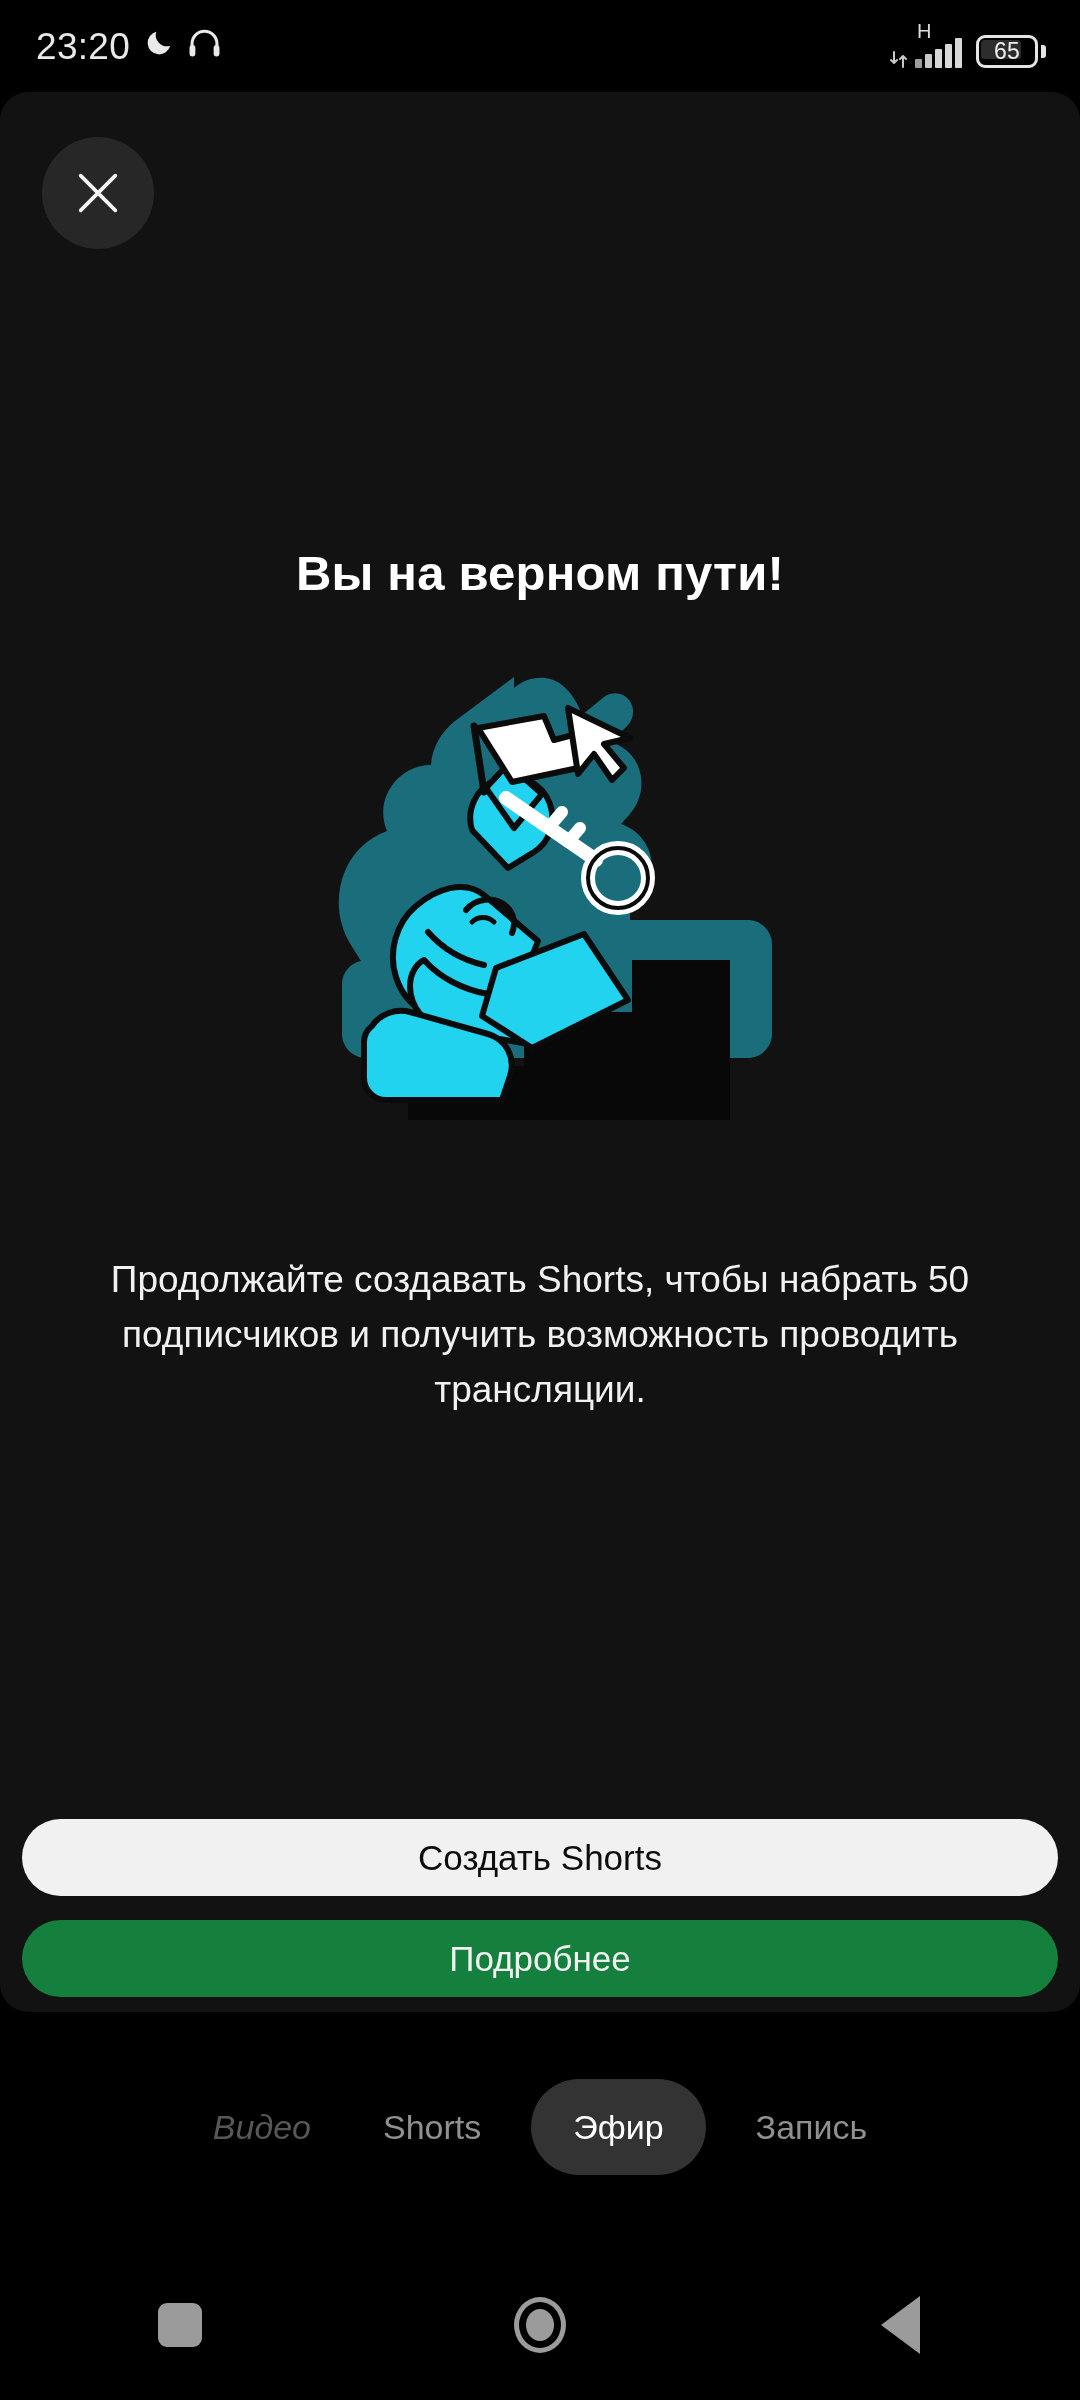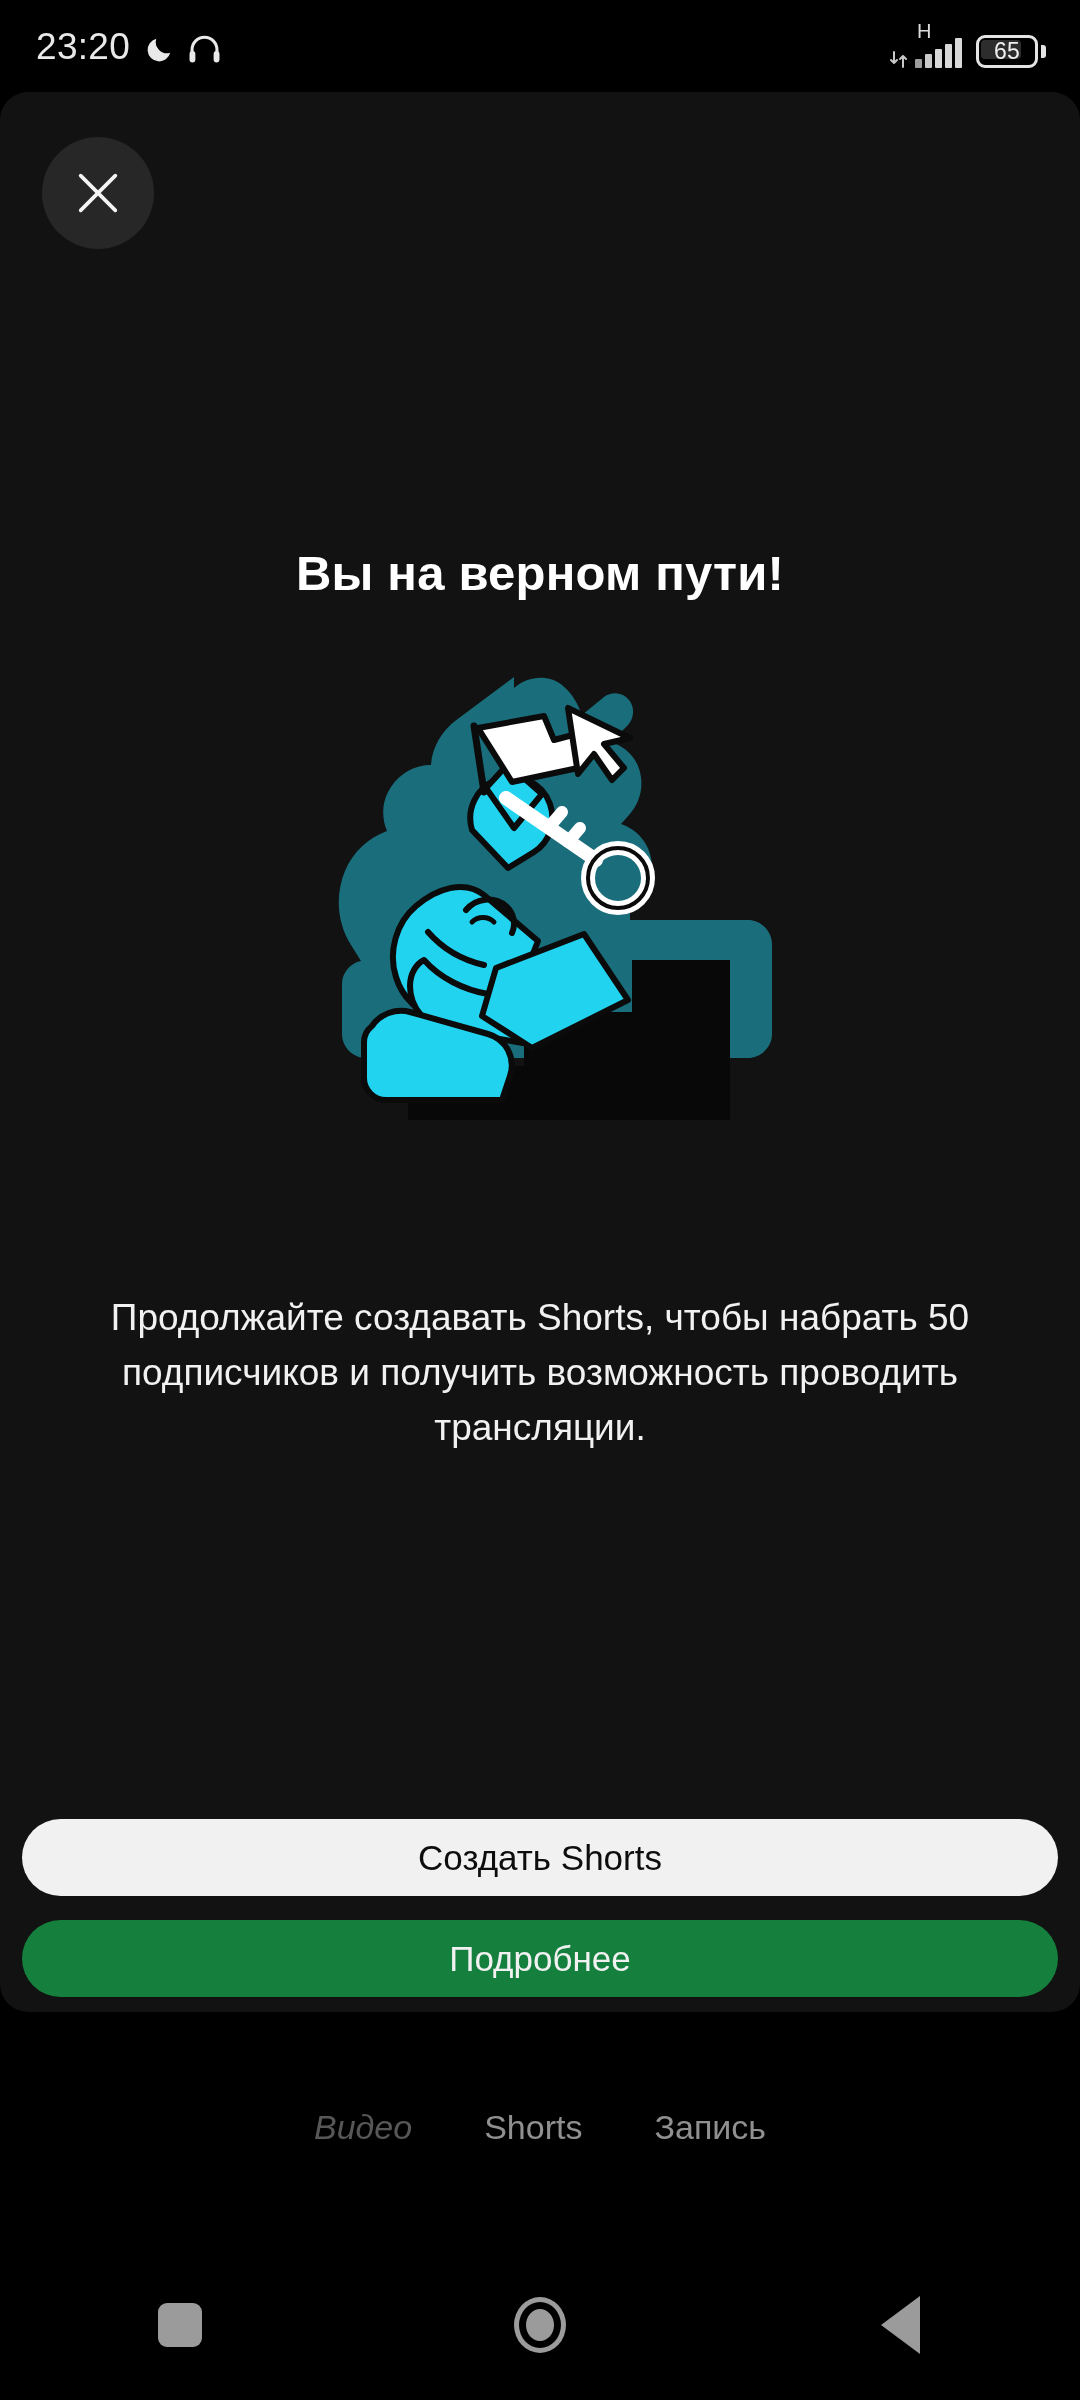--- a/index.html
+++ b/index.html
@@ -11,21 +11,21 @@
     -webkit-font-smoothing:antialiased;
   }
   .screen { position:relative; width:1080px; height:2400px; background:#000; }
 
   
   .statusbar {
     position:absolute; left:0; top:0; width:1080px; height:92px;
     display:flex; align-items:center; justify-content:space-between;
     padding:0 34px 0 36px; background:#000; z-index:5;
   }
-  .sb-left  { display:flex; align-items:flex-end; gap:14px; }
+  .sb-left  { display:flex; align-items:flex-start; gap:14px; }
   .sb-right { display:flex; align-items:flex-end; gap:14px; }
   .sb-time {
     color:#e9e9e9; font-size:37px; letter-spacing:0.3px; line-height:1;
     font-family:"Liberation Sans", sans-serif;
   }
   .icon-moon { width:30px; height:30px; display:block; }
   .icon-headset { width:33px; height:31px; display:block; }
 
   .net-cluster { position:relative; display:flex; align-items:flex-end; height:44px; }
   .net-h {
@@ -80,21 +80,21 @@
     font-size:49px; font-weight:700; letter-spacing:0.2px;
   }
 
   .illustration {
     position:absolute; left:300px; top:568px;
     width:480px; height:490px;
   }
   .illustration svg { width:100%; height:100%; display:block; }
 
   .body-copy {
-    position:absolute; left:90px; top:1198px; width:900px;
+    position:absolute; left:90px; top:1160px; width:900px;
     text-align:center; color:#f1f1f1;
     font-size:37px; line-height:55px; font-weight:400;
   }
 
   .actions {
     position:absolute; left:22px; top:1727px; width:1036px;
   }
   .btn {
     display:flex; align-items:center; justify-content:center;
     width:1036px; height:77px; border-radius:49px; border:none;
@@ -252,20 +252,21 @@
 
     <div class="actions">
       <button class="btn btn-primary">Создать Shorts</button>
       <button class="btn btn-secondary">Подробнее</button>
     </div>
   </div>
 
   <div class="mode-tabs">
     <button class="mode-tab dim">Видео</button>
     <button class="mode-tab">Shorts</button>
+    <button class="mode-tab active">Эфир</button>
     <button class="mode-tab">Запись</button>
   </div>
 
   <div class="navbar">
     <button class="nav-btn">
       <span class="nav-square"></span>
     </button>
     <button class="nav-btn">
       <span class="nav-home">
           <span></span>

